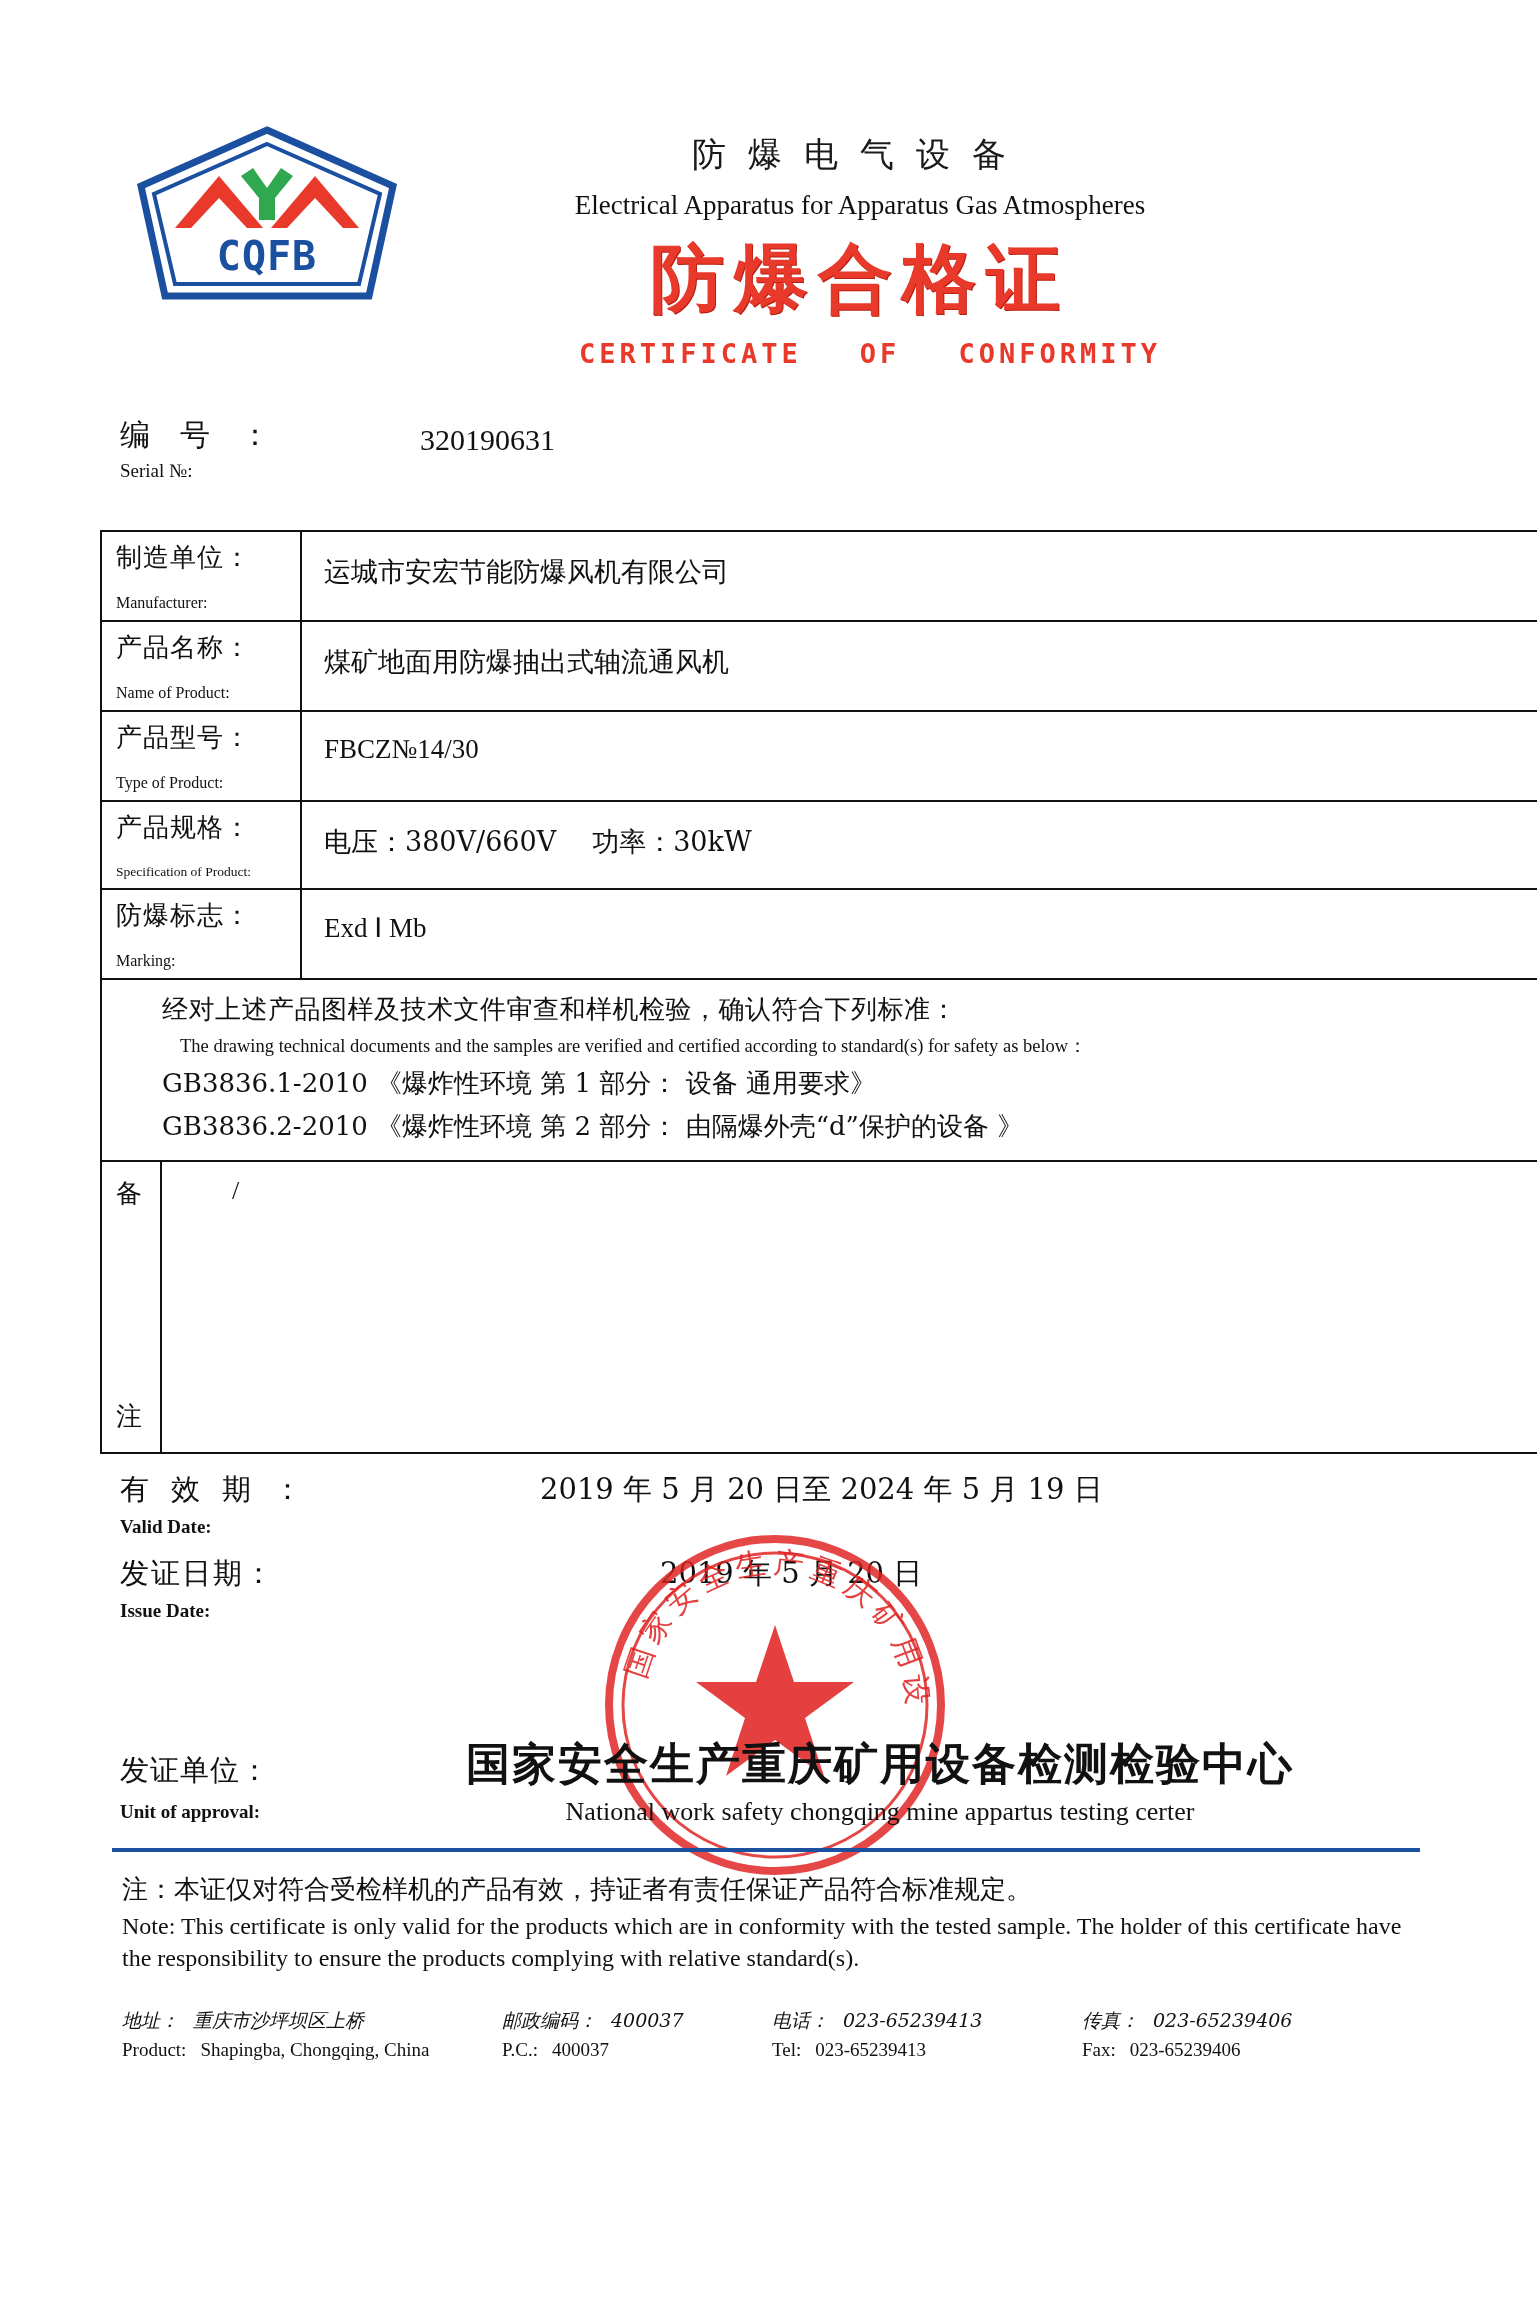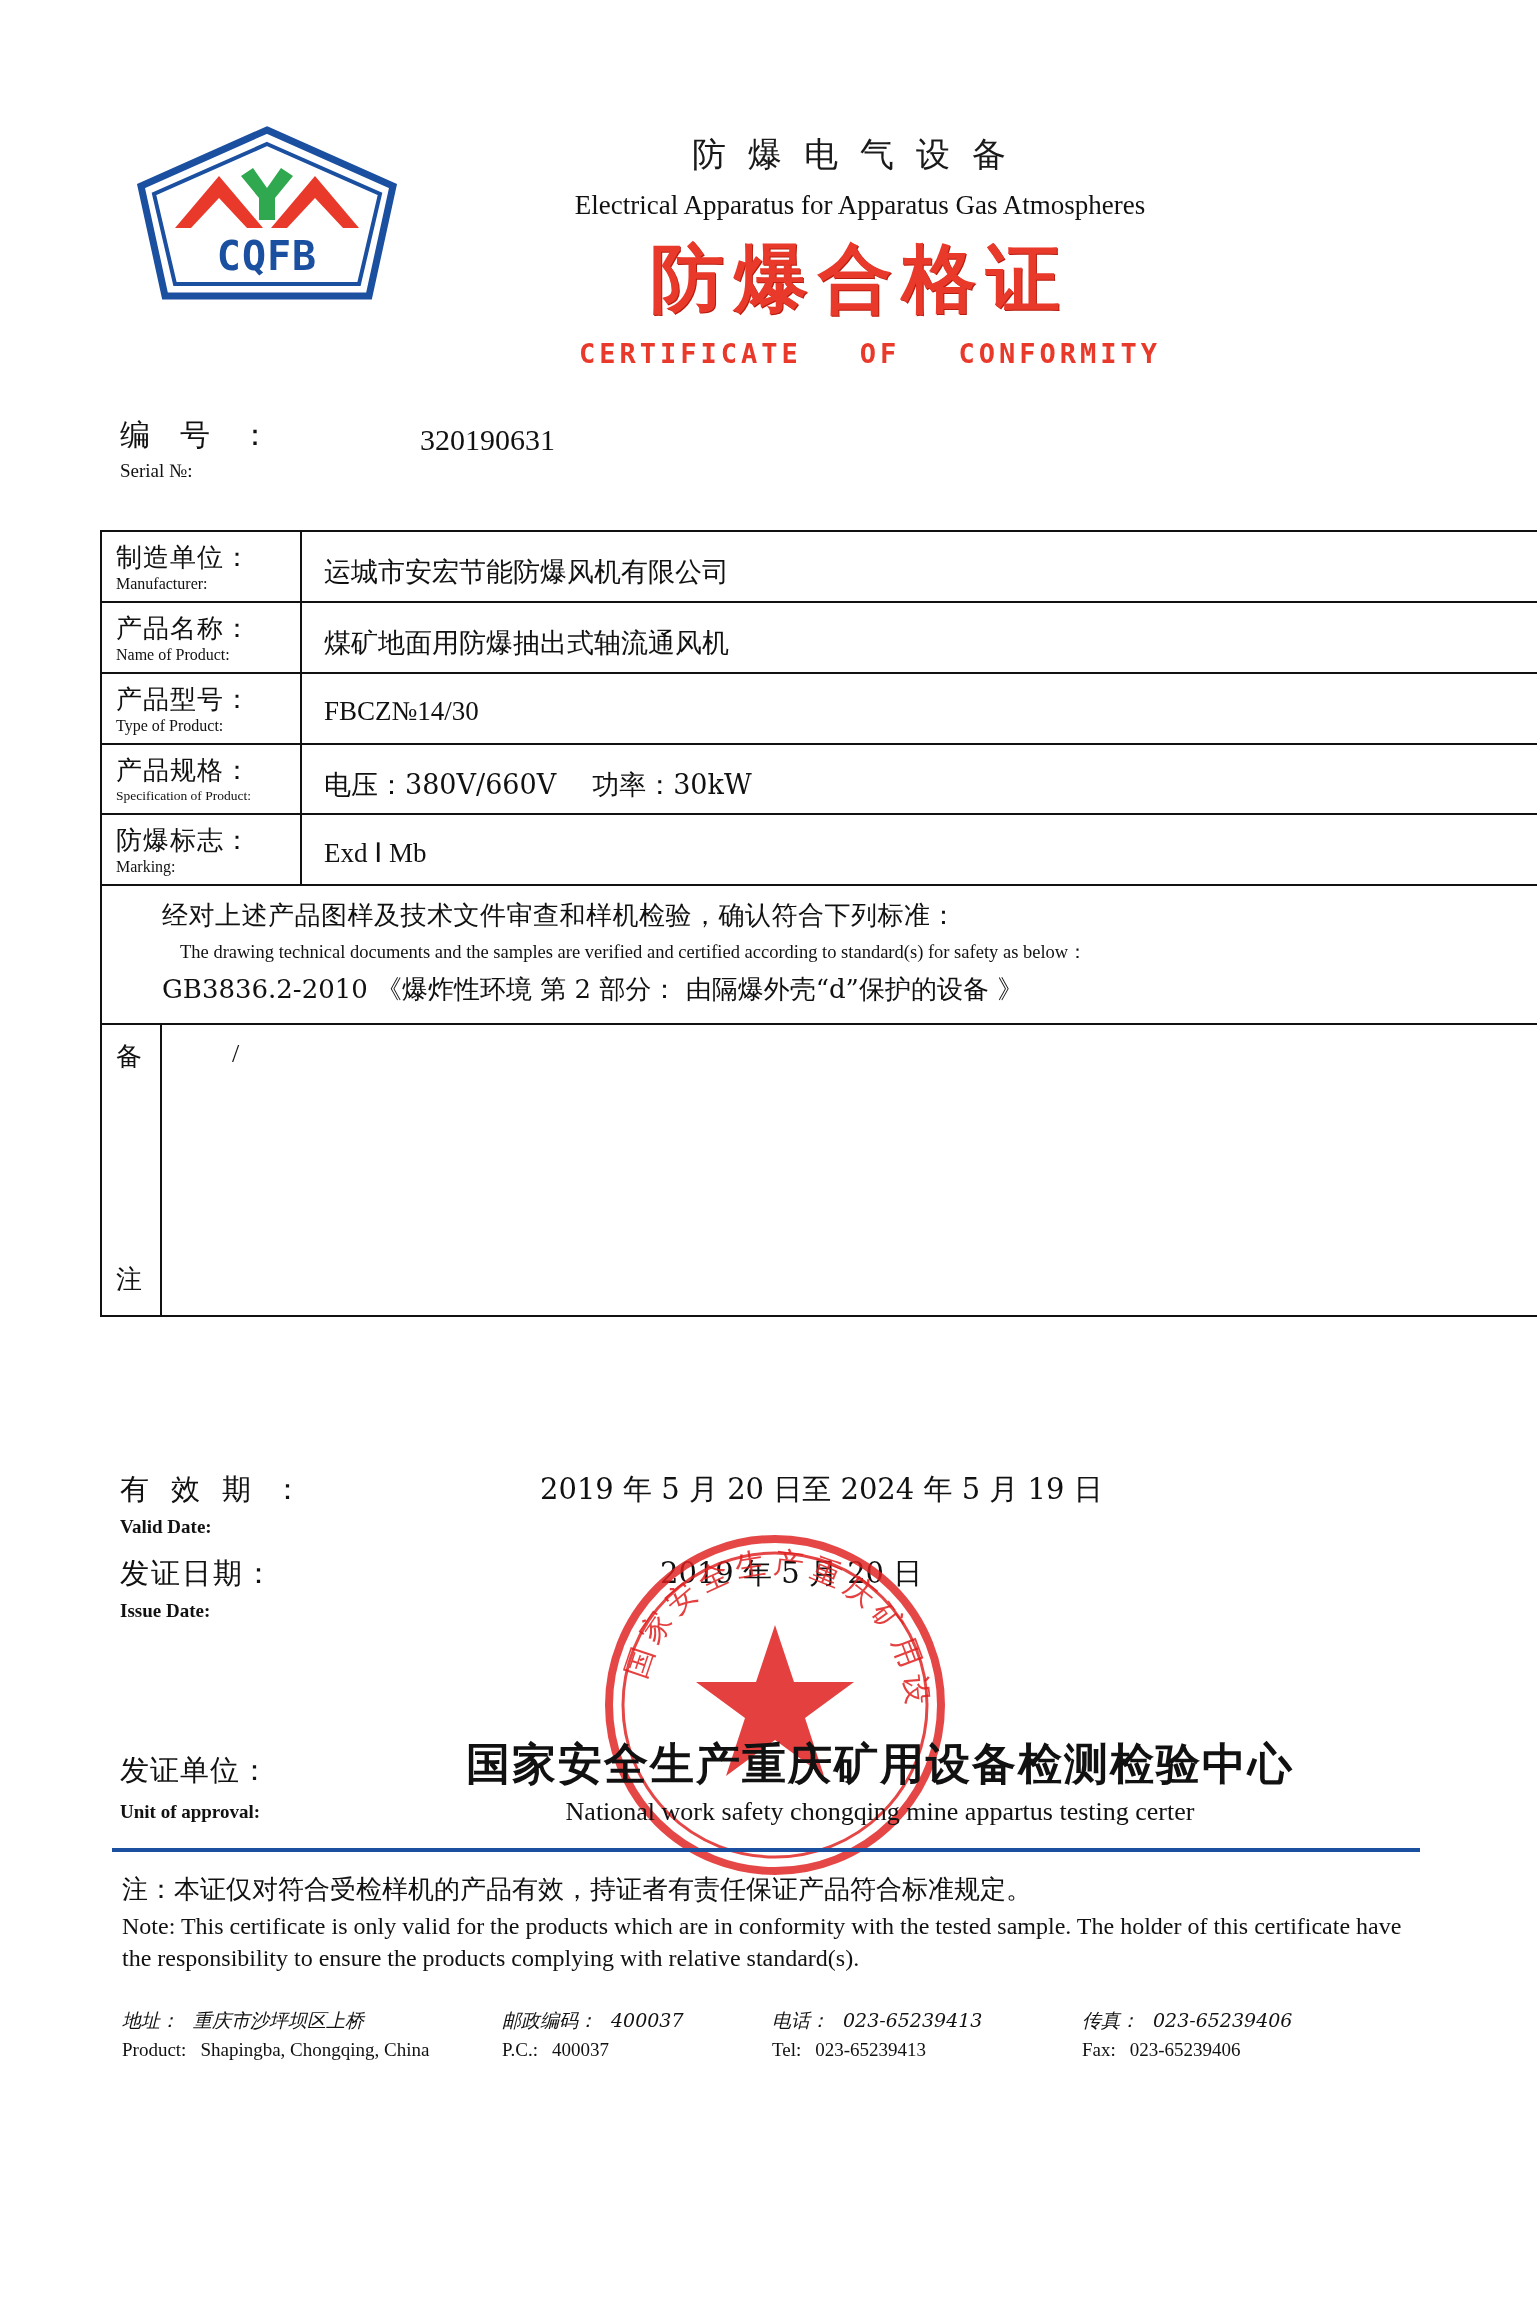--- a/index.html
+++ b/index.html
@@ -127,21 +127,21 @@
   }
   .lbl-cn {
     font-size: 26px;
     letter-spacing: 1px;
     font-family: "DejaVu Serif", serif;
     white-space: nowrap;
   }
   .lbl-en {
     font-size: 16px;
     font-family: "Liberation Serif", serif;
-    margin-top: 0;
+    margin-top: 19px;
     white-space: nowrap;
   }
   .lbl-en.small { font-size: 13.5px; }
   .cell-value {
     flex: 1;
     box-sizing: border-box;
     padding: 22px 10px 10px 22px;
     font-size: 27px;
     font-family: "DejaVu Serif", serif;
   }
@@ -383,20 +383,21 @@
       <div class="cell-label">
         <div class="lbl-cn">防爆标志：</div>
         <div class="lbl-en">Marking:</div>
       </div>
       <div class="cell-value latin">Exd Ⅰ Mb</div>
     </div>
 
     <div class="std-row">
       <div class="std-cn">经对上述产品图样及技术文件审查和样机检验，确认符合下列标准：</div>
       <div class="std-en">The drawing technical documents and the samples are verified and certified according to standard(s) for safety as below：</div>
+      <div class="std-item">GB3836.1-2010 《爆炸性环境 第 1 部分： 设备 通用要求》</div>
       <div class="std-item">GB3836.2-2010 《爆炸性环境 第 2 部分： 由隔爆外壳“d”保护的设备 》</div>
     </div>
 
     <div class="remark-row">
       <div class="remark-label">
         <span class="top">备</span>
         <span class="bot">注</span>
       </div>
       <div class="remark-value">/</div>
     </div>

